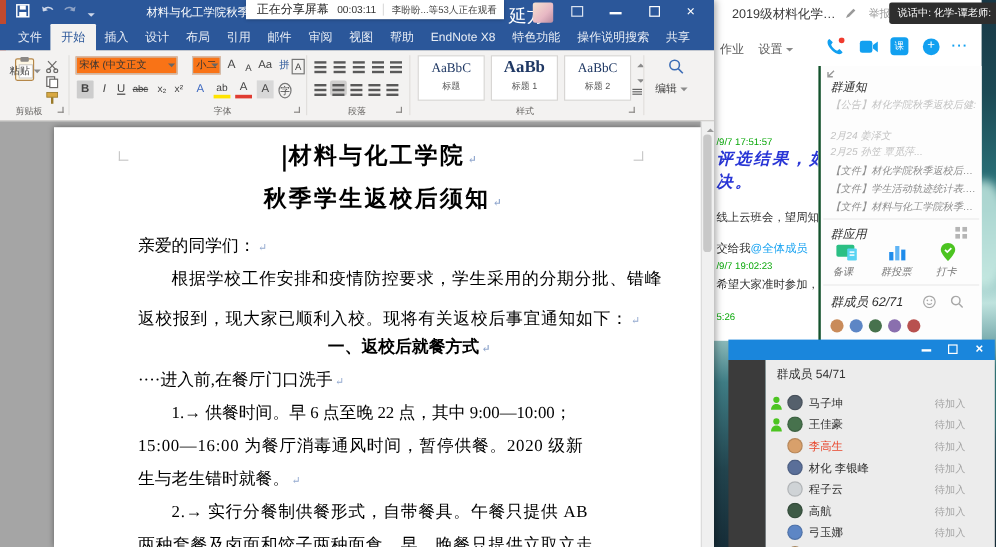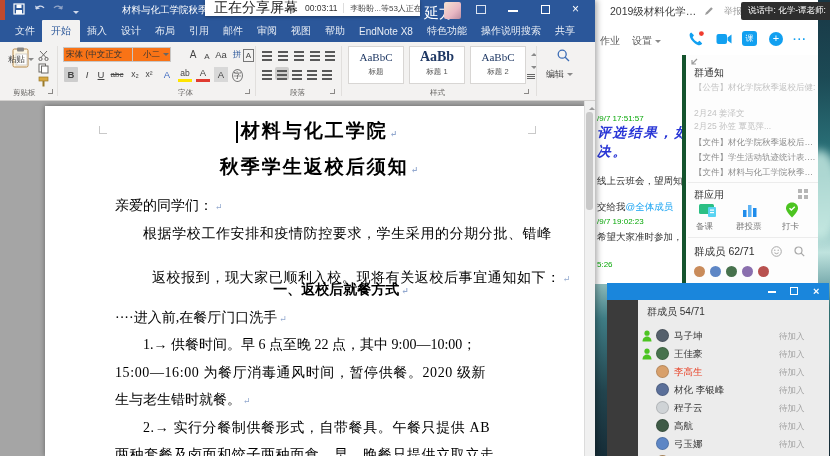--- a/index.html
+++ b/index.html
@@ -18,21 +18,21 @@
   #qq-window{left:595px;top:0;width:223px;height:284px;background:#fff;}
   .qq-title{font-size:10.5px;color:#3a3a3a;white-space:nowrap;overflow:hidden;text-overflow:ellipsis;}
   .qq-gray{color:#9a9a9a;font-size:9px;}
   .qq-toolbtn{font-size:10px;color:#5a5a5a;}
   .caret{display:inline-block;width:0;height:0;border:3px solid transparent;border-top-color:#8a8a8a;margin-left:3px;transform:translateY(2px);}
   .icon-blue{fill:#12a0f0;}
   .chat-time{font-size:8px;color:#0aa80a;white-space:nowrap;}
   .chat-blue{font-size:13.5px;color:#2936d6;font-family:"Liberation Serif","DejaVu Serif",serif;font-style:italic;font-weight:bold;letter-spacing:2px;white-space:nowrap;}
   .chat-body{font-size:9.5px;color:#333;white-space:nowrap;}
   .mention{color:#18a3f2;}
-  #qq-sidebar{border-left:4px solid #14532d;background:#fdfdfd;}
+  #qq-sidebar{border-left:2px solid #14532d;background:#fdfdfd;font-style:italic;}
   .sb-title{font-size:10px;color:#2e2e2e;}
   .sb-dim{font-size:8.5px;color:#c3c3c3;line-height:12px;}
   .sb-file{font-size:8.5px;color:#8f8f8f;white-space:nowrap;overflow:hidden;text-overflow:ellipsis;width:122px;}
   .sb-div{height:1px;background:#ececec;}
   .app-label{font-size:8.5px;color:#777;}
   .mini-avatar{position:absolute;width:11px;height:11px;border-radius:50%;}
 
   
   #member-window{left:607px;top:283px;width:222px;height:200px;}
   #member-titlebar{position:absolute;left:0;top:0;width:222px;height:17px;background:#1a86dc;}
@@ -90,21 +90,21 @@
   .doc-b{font-weight:bold;}
   .eol::after{content:"↵";color:#93a9cf;font-size:9px;margin-left:2px;}
   .doc-link{text-decoration:underline;text-decoration-color:#4a86c8;}
   #caret-cursor{position:absolute;left:236px;top:121px;width:1.5px;height:22px;background:#000;}
   .cropmark{position:absolute;width:10px;height:10px;}
   #scrollbar{position:absolute;left:584px;top:101px;width:11px;height:355px;background:#f0f0f0;border-left:1px solid #dcdcdc;}
   #scroll-thumb{position:absolute;left:586px;top:112px;width:7px;height:98px;background:#c8c8c8;border-radius:3px;}
 
   
   #share-bar{left:205px;top:0;width:215px;height:16px;background:#fff;box-shadow:0 1px 3px rgba(0,0,0,.35);display:flex;align-items:center;z-index:40;}
-  #share-bar .s1{font-size:14px;color:#1a1a1a;margin-left:9px;white-space:nowrap;font-family:Liberation Mono, monospace;}
+  #share-bar .s1{font-size:10px;color:#1a1a1a;margin-left:9px;white-space:nowrap;font-family:Liberation Mono, monospace;}
   #share-bar .s2{font-size:8.5px;color:#333;margin-left:7px;white-space:nowrap;}
   #share-bar .sdiv{width:1px;height:10px;background:#ddd;margin:0 6px;}
   #share-bar .s3{font-size:8px;color:#444;white-space:nowrap;overflow:hidden;}
   #speak-tooltip{left:741px;top:2px;background:#2e2e2e;color:#fff;font-size:8.5px;padding:3px 7px;border-radius:2px;z-index:50;white-space:nowrap;}
 </style>
 </head>
 <body>
 
 <div id="screen">
 
@@ -339,21 +339,21 @@
         </svg>
       <svg class="abs" style="left:38px;top:34px;" width="11" height="11" viewBox="0 0 11 11">
           <rect x="1" y="1" width="9" height="4" fill="#d8a842" stroke="#9a7a2a" stroke-width="0.7"></rect>
           <rect x="4.5" y="5" width="2" height="5.5" fill="#9a7a2a"></rect>
         </svg>
       <span class="grp-label" style="left:13px;">剪贴板</span>
       <span class="launcher" style="left:48px;"></span>
       <span class="vdiv" style="left:57px;"></span>
 
       <span class="combo" style="left:63px;top:5px;width:85px;"><span>宋体 (中文正文</span><span class="cv"></span></span>
-      <span class="combo" style="left:132px;top:5px;width:39px;text-align:center;"><span>小二</span><span class="cv"></span></span>
+      <span class="combo" style="left:160px;top:5px;width:24px;text-align:center;"><span>小二</span><span class="cv"></span></span>
       <span class="fbtn" style="left:186px;top:5px;font-size:10px;">A</span>
       <span class="fbtn" style="left:200px;top:7px;font-size:8px;">A</span>
       <span class="fbtn" style="left:214px;top:5px;">Aa</span>
       <span class="fbtn" style="left:230px;top:5px;font-size:8.5px;color:#2b579a;">拼</span>
       <span class="fbtn" style="left:243px;top:5px;border:1px solid #777;width:11px;line-height:11px;top:7px;font-size:8px;">A</span>
       <span class="fbtn b" style="left:64px;top:25px;">B</span>
       <span class="fbtn i" style="left:80px;top:25px;">I</span>
       <span class="fbtn u" style="left:94px;top:25px;">U</span>
       <span class="fbtn st" style="left:110px;top:25px;">abc</span>
       <span class="fbtn" style="left:128px;top:25px;font-size:8.5px;">x₂</span>
@@ -408,21 +408,21 @@
     </div>
 
     <div id="doc-page"></div>
     <span class="cropmark" style="left:99px;top:126px;border-left:1px solid #bbb;border-bottom:1px solid #bbb;border-width:0 0 1px 1px;width:8px;height:8px;border-color:#c9c9c9;"></span>
     <span class="cropmark" style="left:528px;top:126px;width:8px;height:8px;border-right:1px solid #c9c9c9;border-bottom:1px solid #c9c9c9;"></span>
 
     <div class="doc-line doc-title eol" style="top:121px;">材料与化工学院</div>
     <div class="doc-line doc-title eol" style="top:157px;">秋季学生返校后须知</div>
     <div class="doc-line eol" style="top:196px;">亲爱的同学们：</div>
     <div class="doc-line doc-ind" style="top:224px;letter-spacing:0.6px;">根据学校工作安排和疫情防控要求，学生采用的分期分批、错峰</div>
-    <div class="doc-line eol" style="top:268px;letter-spacing:0.6px;margin-left:37px;">返校报到，现大家已顺利入校。现将有关返校后事宜通知如下：</div>
+    <div class="doc-line eol" style="top:257px;letter-spacing:0.6px;">返校报到，现大家已顺利入校。现将有关返校后事宜通知如下：</div>
     <div class="doc-line doc-ind doc-b eol" style="top:280px;text-align:center;">一、返校后就餐方式</div>
     <div class="doc-line eol" style="top:308px;">····进入前,在餐厅门口洗手</div>
     <div class="doc-line doc-ind" style="top:335px;">1.→ 供餐时间。早 6 点至晚 22 点，其中 9:00—10:00；</div>
     <div class="doc-line" style="top:363px;letter-spacing:0.6px;">15:00—16:00 为餐厅消毒通风时间，暂停供餐。2020 级新</div>
     <div class="doc-line eol" style="top:390px;">生与老生错时就餐。</div>
     <div class="doc-line doc-ind" style="top:418px;letter-spacing:0.6px;">2.→ 实行分餐制供餐形式，自带餐具。午餐只提供 AB</div>
     <div class="doc-line" style="top:445px;letter-spacing:0.6px;"><span>两种套餐及卤面和饺子两种面食，早、晚餐只提供</span><span class="doc-link">立取立走</span></div>
     <div id="caret-cursor"></div>
 
     <div id="scrollbar"></div>

